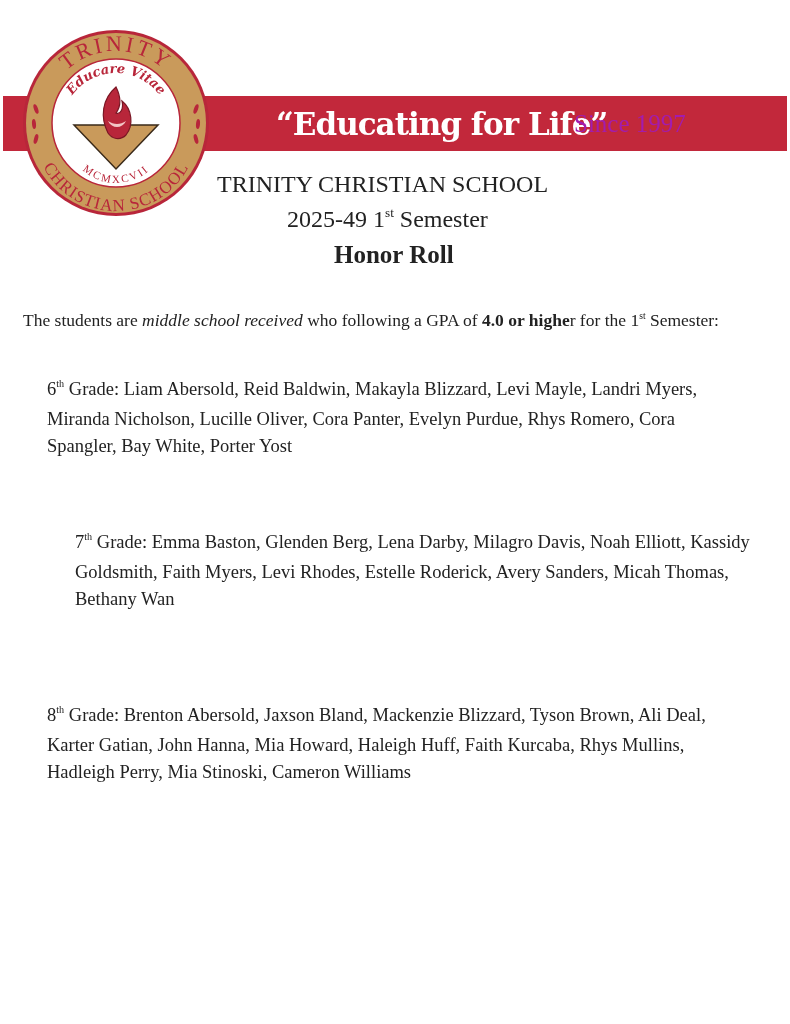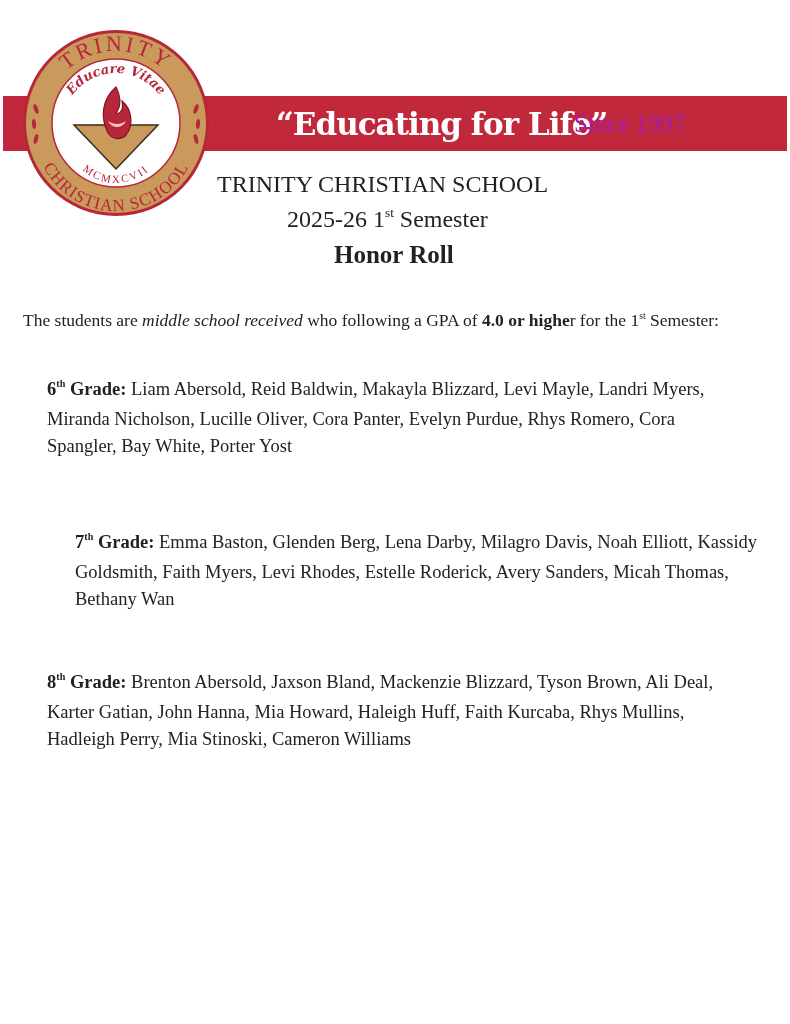--- a/index.html
+++ b/index.html
@@ -17,24 +17,24 @@
   .t1 { position: absolute; left: 217px; top: 171px; font-size: 24px; white-space: nowrap; }
   .t2 { position: absolute; left: 287px; top: 206px; font-size: 24px; white-space: nowrap; }
   .t3 { position: absolute; left: 334px; top: 241px; font-size: 25px; font-weight: bold; white-space: nowrap; }
   sup { font-size: 0.55em; vertical-align: 0; position: relative; top: -0.75em; }
 
   .intro { position: absolute; left: 23px; top: 310px; font-size: 17.5px; white-space: nowrap; }
   .intro i { font-style: italic; }
   .intro b { font-weight: bold; }
 
   .grade { position: absolute; left: 47px; width: 700px; font-size: 18.5px; line-height: 27.5px; }
-  .grade b { font-weight: bold; }
+  .grade b { font-weight: normal; }
   .g6 { top: 376px; }
   .g7 { top: 529px; margin-left: 28px; }
-  .g8 { top: 669px; }
+  .g8 { top: 702px; }
 </style>
 </head>
 <body>
 
 <div class="banner"></div>
 <div class="motto">“Educating for Life”</div>
 <div class="since">Since 1997</div>
 
 <svg class="seal" viewBox="0 0 188 188">
   <defs>
@@ -67,21 +67,21 @@
     <ellipse cx="14" cy="80" rx="2" ry="5" transform="rotate(-20 14 80)"></ellipse>
     <ellipse cx="12" cy="95" rx="2" ry="5" transform="rotate(-5 12 95)"></ellipse>
     <ellipse cx="14" cy="110" rx="2" ry="5" transform="rotate(15 14 110)"></ellipse>
     <ellipse cx="174" cy="80" rx="2" ry="5" transform="rotate(20 174 80)"></ellipse>
     <ellipse cx="176" cy="95" rx="2" ry="5" transform="rotate(5 176 95)"></ellipse>
     <ellipse cx="174" cy="110" rx="2" ry="5" transform="rotate(-15 174 110)"></ellipse>
   </g>
 </svg>
 
 <div class="t1">TRINITY CHRISTIAN SCHOOL</div>
-<div class="t2"><span>2025-26 1</span><sup>st</sup><span> Semester</span></div>
+<div class="t2"><span>2025-49 1</span><sup>st</sup><span> Semester</span></div>
 <div class="t3">Honor Roll</div>
 
 <div class="intro"><span>The students are </span><i>middle school received</i><span> who following a GPA of </span><b>4.0 or highe</b><span>r for the 1</span><sup>st</sup><span> Semester:</span></div>
 
 <div class="grade g6"><b><span>6</span><sup>th</sup><span> Grade:</span></b> <span>Liam Abersold, Reid Baldwin, Makayla Blizzard, Levi Mayle, Landri Myers, Miranda Nicholson, Lucille Oliver, Cora Panter, Evelyn Purdue, Rhys Romero, Cora Spangler, Bay White, Porter Yost</span></div>
 
 <div class="grade g7"><b><span>7</span><sup>th</sup><span> Grade:</span></b> <span>Emma Baston, Glenden Berg, Lena Darby, Milagro Davis, Noah Elliott, Kassidy Goldsmith, Faith Myers, Levi Rhodes, Estelle Roderick, Avery Sanders, Micah Thomas, Bethany Wan</span></div>
 
 <div class="grade g8"><b><span>8</span><sup>th</sup><span> Grade:</span></b> <span>Brenton Abersold, Jaxson Bland, Mackenzie Blizzard, Tyson Brown, Ali Deal, Karter Gatian, John Hanna, Mia Howard, Haleigh Huff, Faith Kurcaba, Rhys Mullins, Hadleigh Perry, Mia Stinoski, Cameron Williams</span></div>
 

